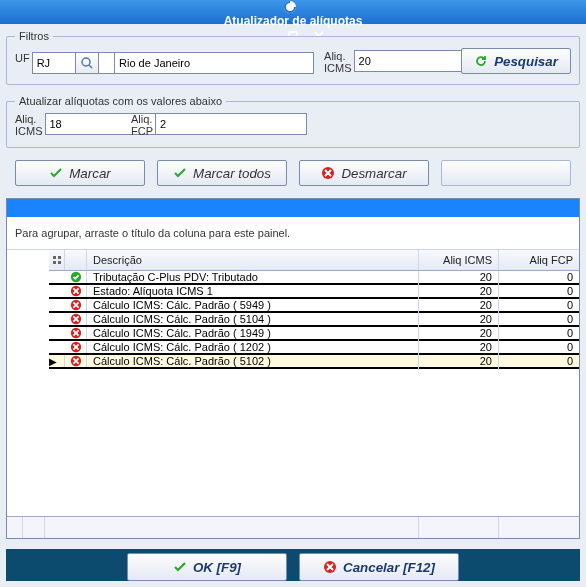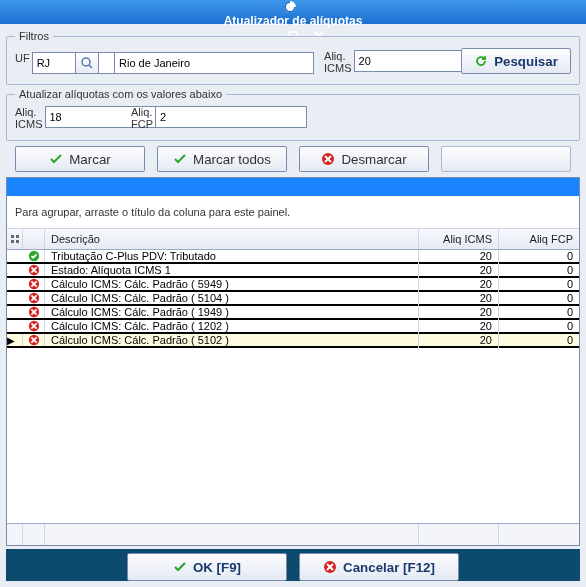--- a/index.html
+++ b/index.html
@@ -9,46 +9,46 @@
     background: linear-gradient(to bottom, #3d97e8, #1c6fd1);
     height: 24px; display: flex; align-items: center; padding: 0 4px;
     color: #fff;
     flex-direction: column;
   }
   .titlebar .app-icon { width: 16px; height: 16px; margin-right: 6px; display:flex; align-items:center; justify-content:center; }
   .titlebar .title { flex: 1; font-weight: bold; font-size: 12px; }
   .titlebar .win-btns { display: flex; gap: 6px; }
   .titlebar .win-btn { width: 20px; height: 16px; display:flex; align-items:center; justify-content:center; color:#fff; font-weight:bold; cursor:pointer; }
 
-  .client { background: #e9edf4; height: 563px; padding: 6px; display:flex; flex-direction:column; gap:3px; }
+  .client { background: #e9edf4; height: 563px; padding: 6px; display:flex; flex-direction:column; gap:10px; }
 
   fieldset.group {
     border: 1px solid #a9b8d6; border-radius: 2px; padding: 6px 8px 10px 8px; background:#e9edf4;
   }
   fieldset.group > legend { padding: 0 4px; color:#333; }
 
   .row { display:flex; align-items:flex-end; gap:10px; }
   .field { display:flex; flex-direction:row; gap:2px; }
   .label { color:#333; }
 
   input.text { border:1px solid #7a8aac; background:#fff; height:22px; padding:2px 4px; font-size:11px; }
 
   .lookup-btn { width:24px; height:22px; border:1px solid #7a8aac; background:linear-gradient(#fefefe,#e8ecf4); display:flex; align-items:center; justify-content:center; cursor:pointer; }
 
-  .btn { height:26px; border:1px solid #7a8aac; background:linear-gradient(#fdfdfd,#e4e9f3); display:inline-flex; align-items:center; justify-content:center; gap:6px; padding:8px 12px; cursor:pointer; color:#1a3a6e; font-weight:bold; border-radius:2px;}
+  .btn { height:26px; border:1px solid #7a8aac; background:linear-gradient(#fdfdfd,#e4e9f3); display:inline-flex; align-items:center; justify-content:center; gap:6px; padding:8px 12px; cursor:pointer; color:#1a3a6e; font-weight:bold; border-radius:2px;font-style:italic;}
   .btn.plain { color:#333; font-weight:normal; }
 
   .toolbar { display:flex; gap:12px; padding: 2px 6px; justify-content: center; }
   .toolbar .btn { width:130px; }
   .toolbar .empty-btn { flex:0 0 130px; height:26px; border:1px solid #a9b8d6; background:linear-gradient(#fdfdfd,#e4e9f3); border-radius:2px;}
 
   .grid-wrap { border:1px solid #7a8aac; background:#fff; flex:1; display:flex; flex-direction:column; }
   .grid-bluebar { height:18px; background:#1a84ff; }
   .grid-grouptext { padding:10px 8px; color:#333; border-bottom:1px solid #cfd6e6; }
-  .grid-head, .grid-row { display:flex; }
+  .grid-head, .grid-row { display:flex;margin-left:42px; }
   .grid-head { border-bottom:1px solid #9caac8; background:linear-gradient(#f7f9fc,#e5eaf4); }
   .col-ind { width:16px; border-right:1px solid #cfd6e6; }
   .col-stat { width:22px; border-right:1px solid #cfd6e6; display:flex; align-items:center; justify-content:center; }
   .col-desc { flex:1; padding:3px 6px; border-right:1px solid #cfd6e6; }
   .col-num { width:80px; padding:3px 6px; text-align:right; border-right:1px solid #cfd6e6; }
   .grid-head > div { padding:4px 6px; font-weight:normal; color:#222; }
   .grid-head .col-ind { padding:0; display:flex; align-items:center; justify-content:center; }
   .grid-row { border-bottom:2px solid #000000; height:14px; align-items:center; }
   .grid-row.selected { background:#fffbe0; }
   .row-pointer { color:#000; font-size:10px; }

